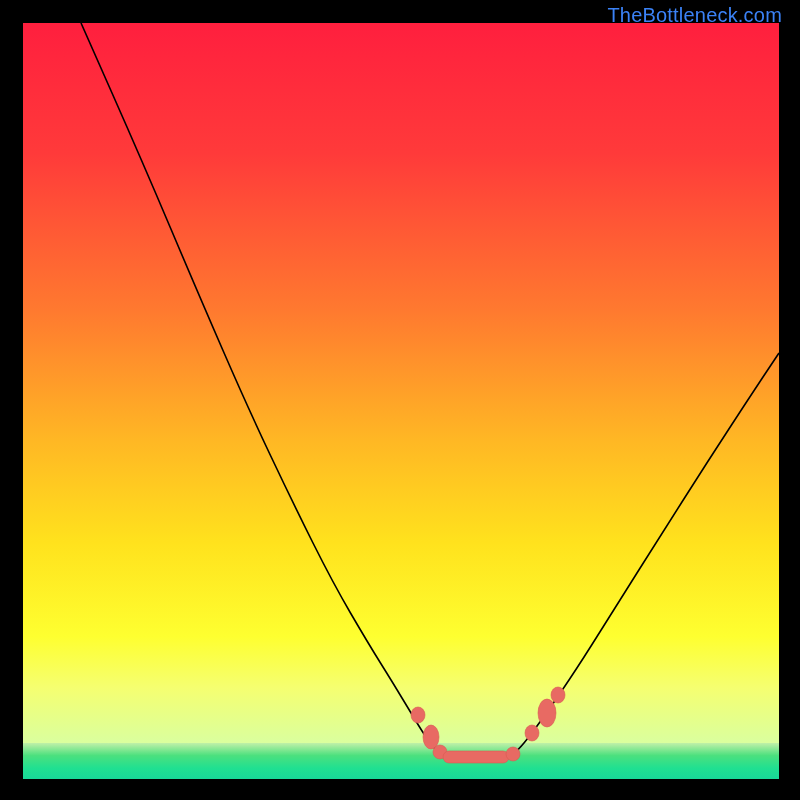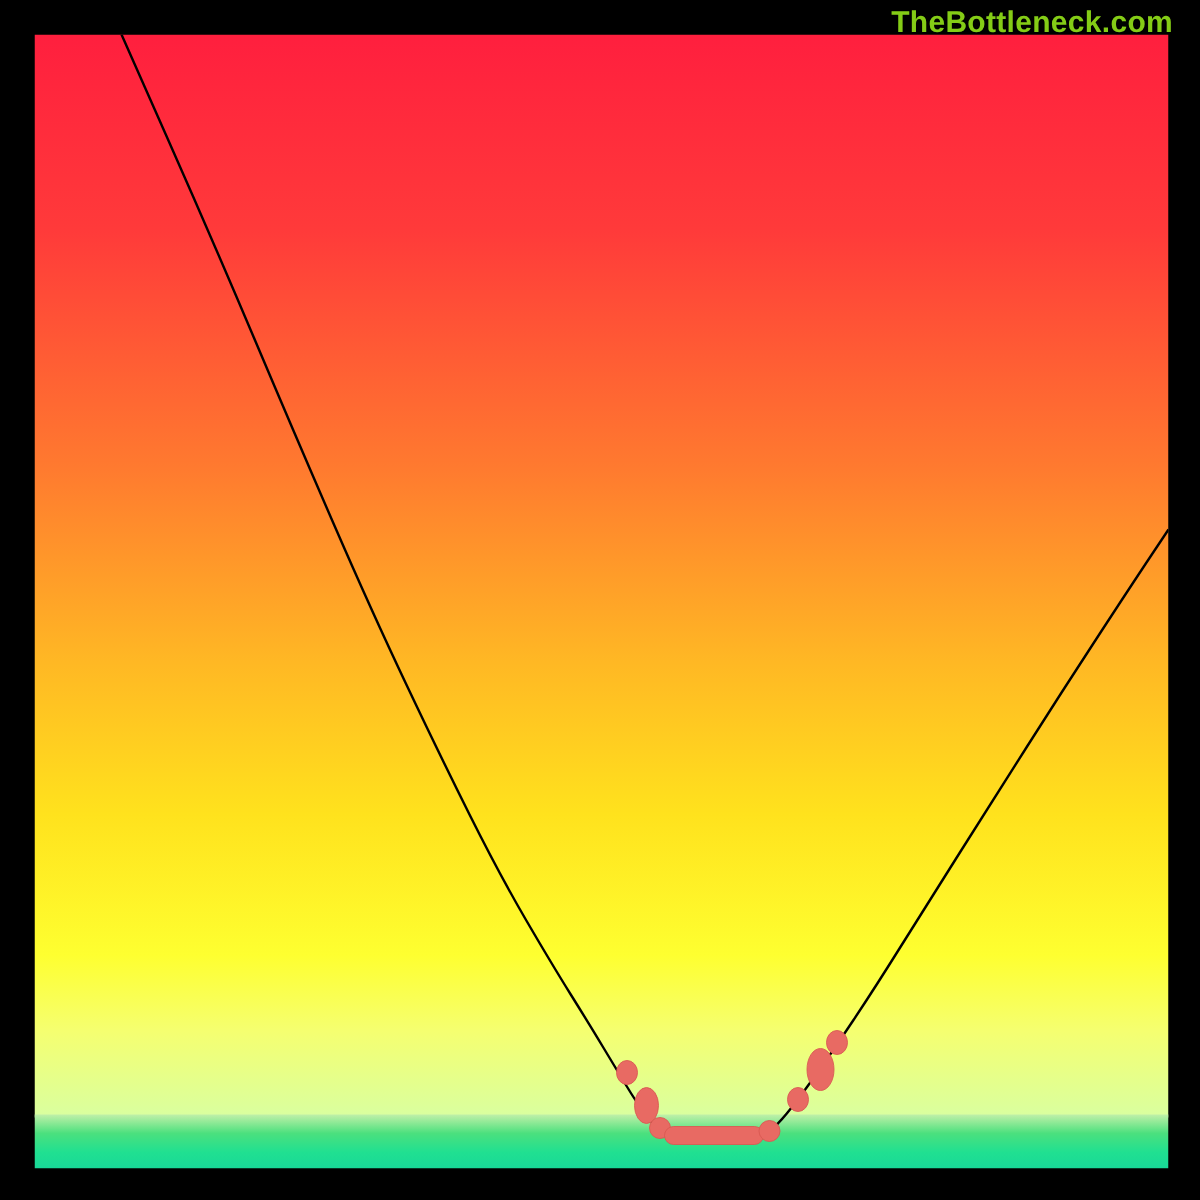--- a/index.html
+++ b/index.html
@@ -54,23 +54,23 @@
     stroke-width: 1.6;
   }
   .marker {
     fill: #e86a63;
     stroke: #d95a52;
     stroke-width: 0.6;
   }
   
   .watermark {
     position: absolute;
-    color: #84cc16;
+    color: #3b82f6;
     font-size: 20px;
-    font-weight: 700;
+    font-weight: 400;
     letter-spacing: 0.2px;
   }
 </style>
 </head>
 <body>
 
 <div class="stage">
 
   <div class="inner" id="inner" style="left: 23px; top: 23px; width: 756px; height: 756px;">
 

